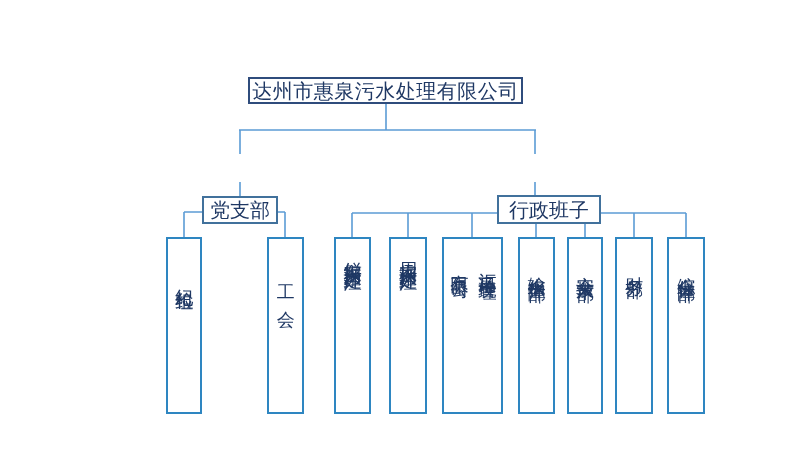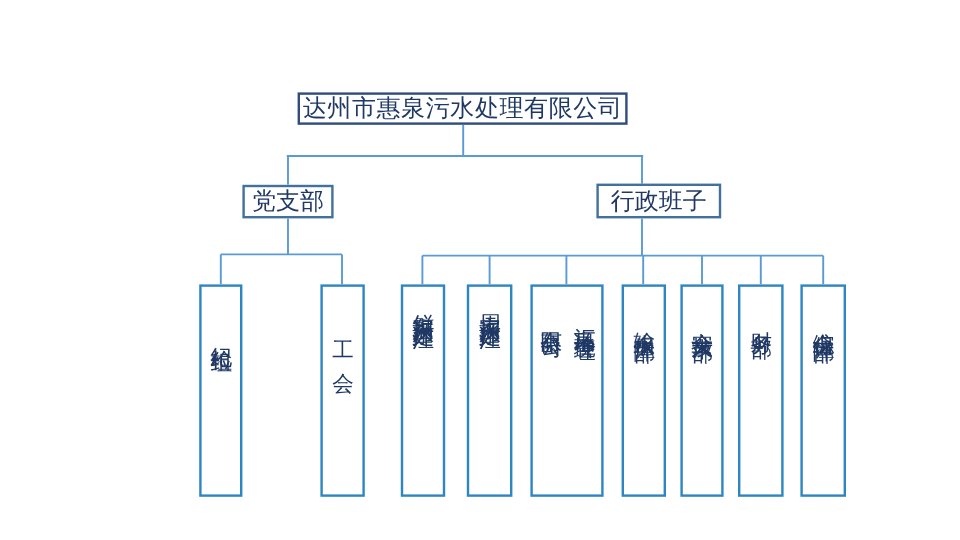--- a/index.html
+++ b/index.html
@@ -27,21 +27,21 @@
     align-items: center;
     justify-content: center;
     text-align: center;
   }
   .root {
     left: 248px; top: 77px; width: 275px; height: 27px;
     font-size: 20px; line-height: 1; letter-spacing: 0.5px;
     white-space: nowrap;
   }
   .branch {
-    font-size: 20px; line-height: 1; white-space: nowrap;
+    font-size: 20px; line-height: 1; white-space: nowrap; margin-top: 42px;
   }
   .branch.party { left: 202px; top: 154px; width: 76px;  height: 28px; }
   .branch.admin { left: 497px; top: 153px; width: 104px; height: 29px; }
   .leaf {
     top: 237px; height: 177px;
     align-items: flex-start;
   }
   .vtext {
     writing-mode: vertical-rl;
     text-orientation: upright;

